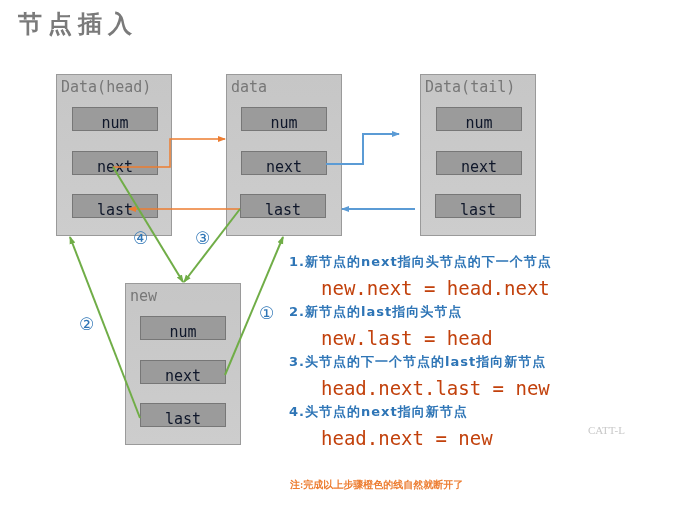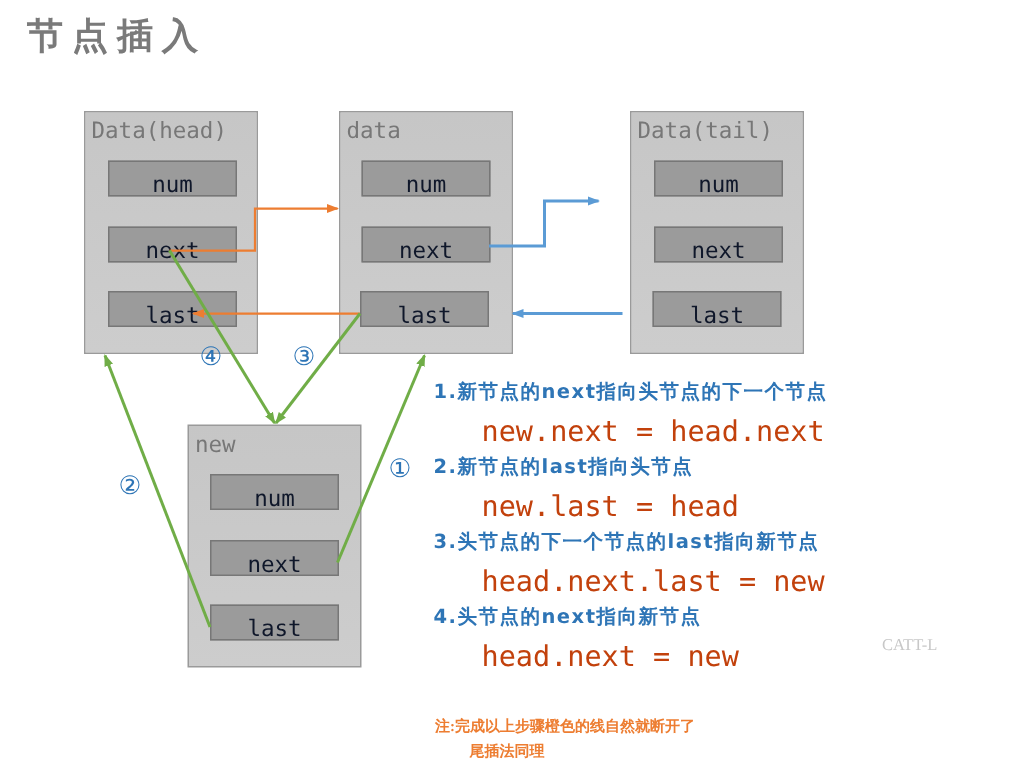--- a/index.html
+++ b/index.html
@@ -102,14 +102,13 @@
   <div class="step-title">3.头节点的下一个节点的last指向新节点</div>
   <div class="step-code">head.next.last = new</div>
   <div class="step-title">4.头节点的next指向新节点</div>
   <div class="step-code">head.next = new</div>
 </div>
 
 <div class="watermark">CATT-L</div>
 
 <div class="note">
   <div>注:完成以上步骤橙色的线自然就断开了</div>
-  <div class="l2">尾插法同理</div>
 </div>
 
 </body></html>

